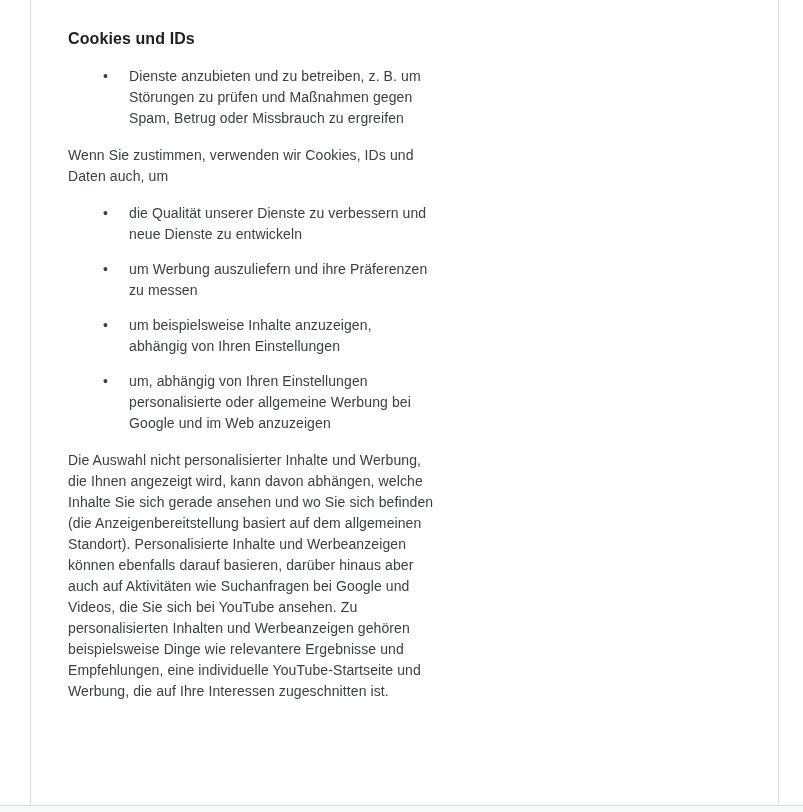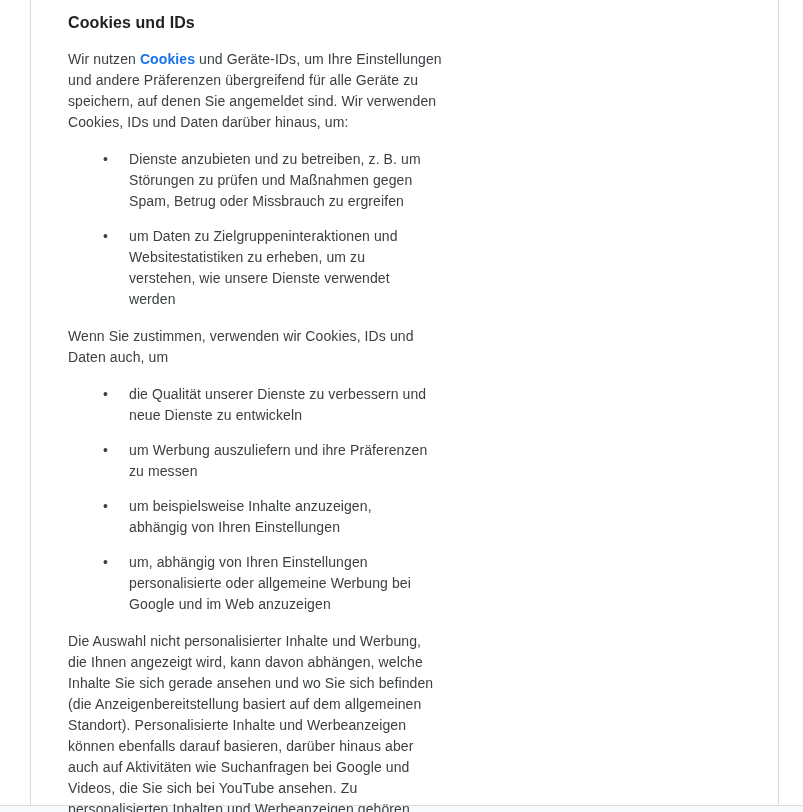--- a/index.html
+++ b/index.html
@@ -42,21 +42,21 @@
     background: var(--footer-bg);
     border-top: 1px solid var(--divider);
   }
   .content-col {
     position: absolute;
     left: 68px;
     top: 12px;
     width: 376px;
   }
   h2.section-title {
-    margin: 0 0 15px 0;
+    margin: 16px 0 15px 0;
     font-size: 16px;
     line-height: 22px;
     font-weight: 700;
     letter-spacing: 0.1px;
     color: var(--heading-text);
   }
   p.para {
     margin: 0;
     font-size: 14px;
     line-height: 21px;
@@ -95,25 +95,23 @@
 </head>
 <body>
 
 <div class="divider-v divider-left"></div>
 <div class="divider-v divider-right"></div>
 <div class="footer-band"></div>
 
 <div class="content-col">
   <h2 class="section-title">Cookies und IDs</h2>
 
-  <p class="para"><span>Wir nutzen </span><a class="inline-link">Cookies</a><span> und Geräte-IDs, um Ihre Einstellungen und andere Präferenzen übergreifend für alle Geräte zu speichern, auf denen Sie angemeldet sind. Wir verwenden Cookies, IDs und Daten darüber hinaus, um:</span></p>
 
   <ul class="bullet-list">
       <li>Dienste anzubieten und zu betreiben, z. B. um Störungen zu prüfen und Maßnahmen gegen Spam, Betrug oder Missbrauch zu ergreifen</li>
-      <li>um Daten zu Zielgruppeninteraktionen und Websitestatistiken zu erheben, um zu verstehen, wie unsere Dienste verwendet werden</li>
     </ul>
 
   <p class="para">Wenn Sie zustimmen, verwenden wir Cookies, IDs und Daten auch, um</p>
 
   <ul class="bullet-list">
       <li>die Qualität unserer Dienste zu verbessern und neue Dienste zu entwickeln</li>
       <li>um Werbung auszuliefern und ihre Präferenzen zu messen</li>
       <li>um beispielsweise Inhalte anzuzeigen, abhängig von Ihren Einstellungen</li>
       <li>um, abhängig von Ihren Einstellungen personalisierte oder allgemeine Werbung bei Google und im Web anzuzeigen</li>
     </ul>

